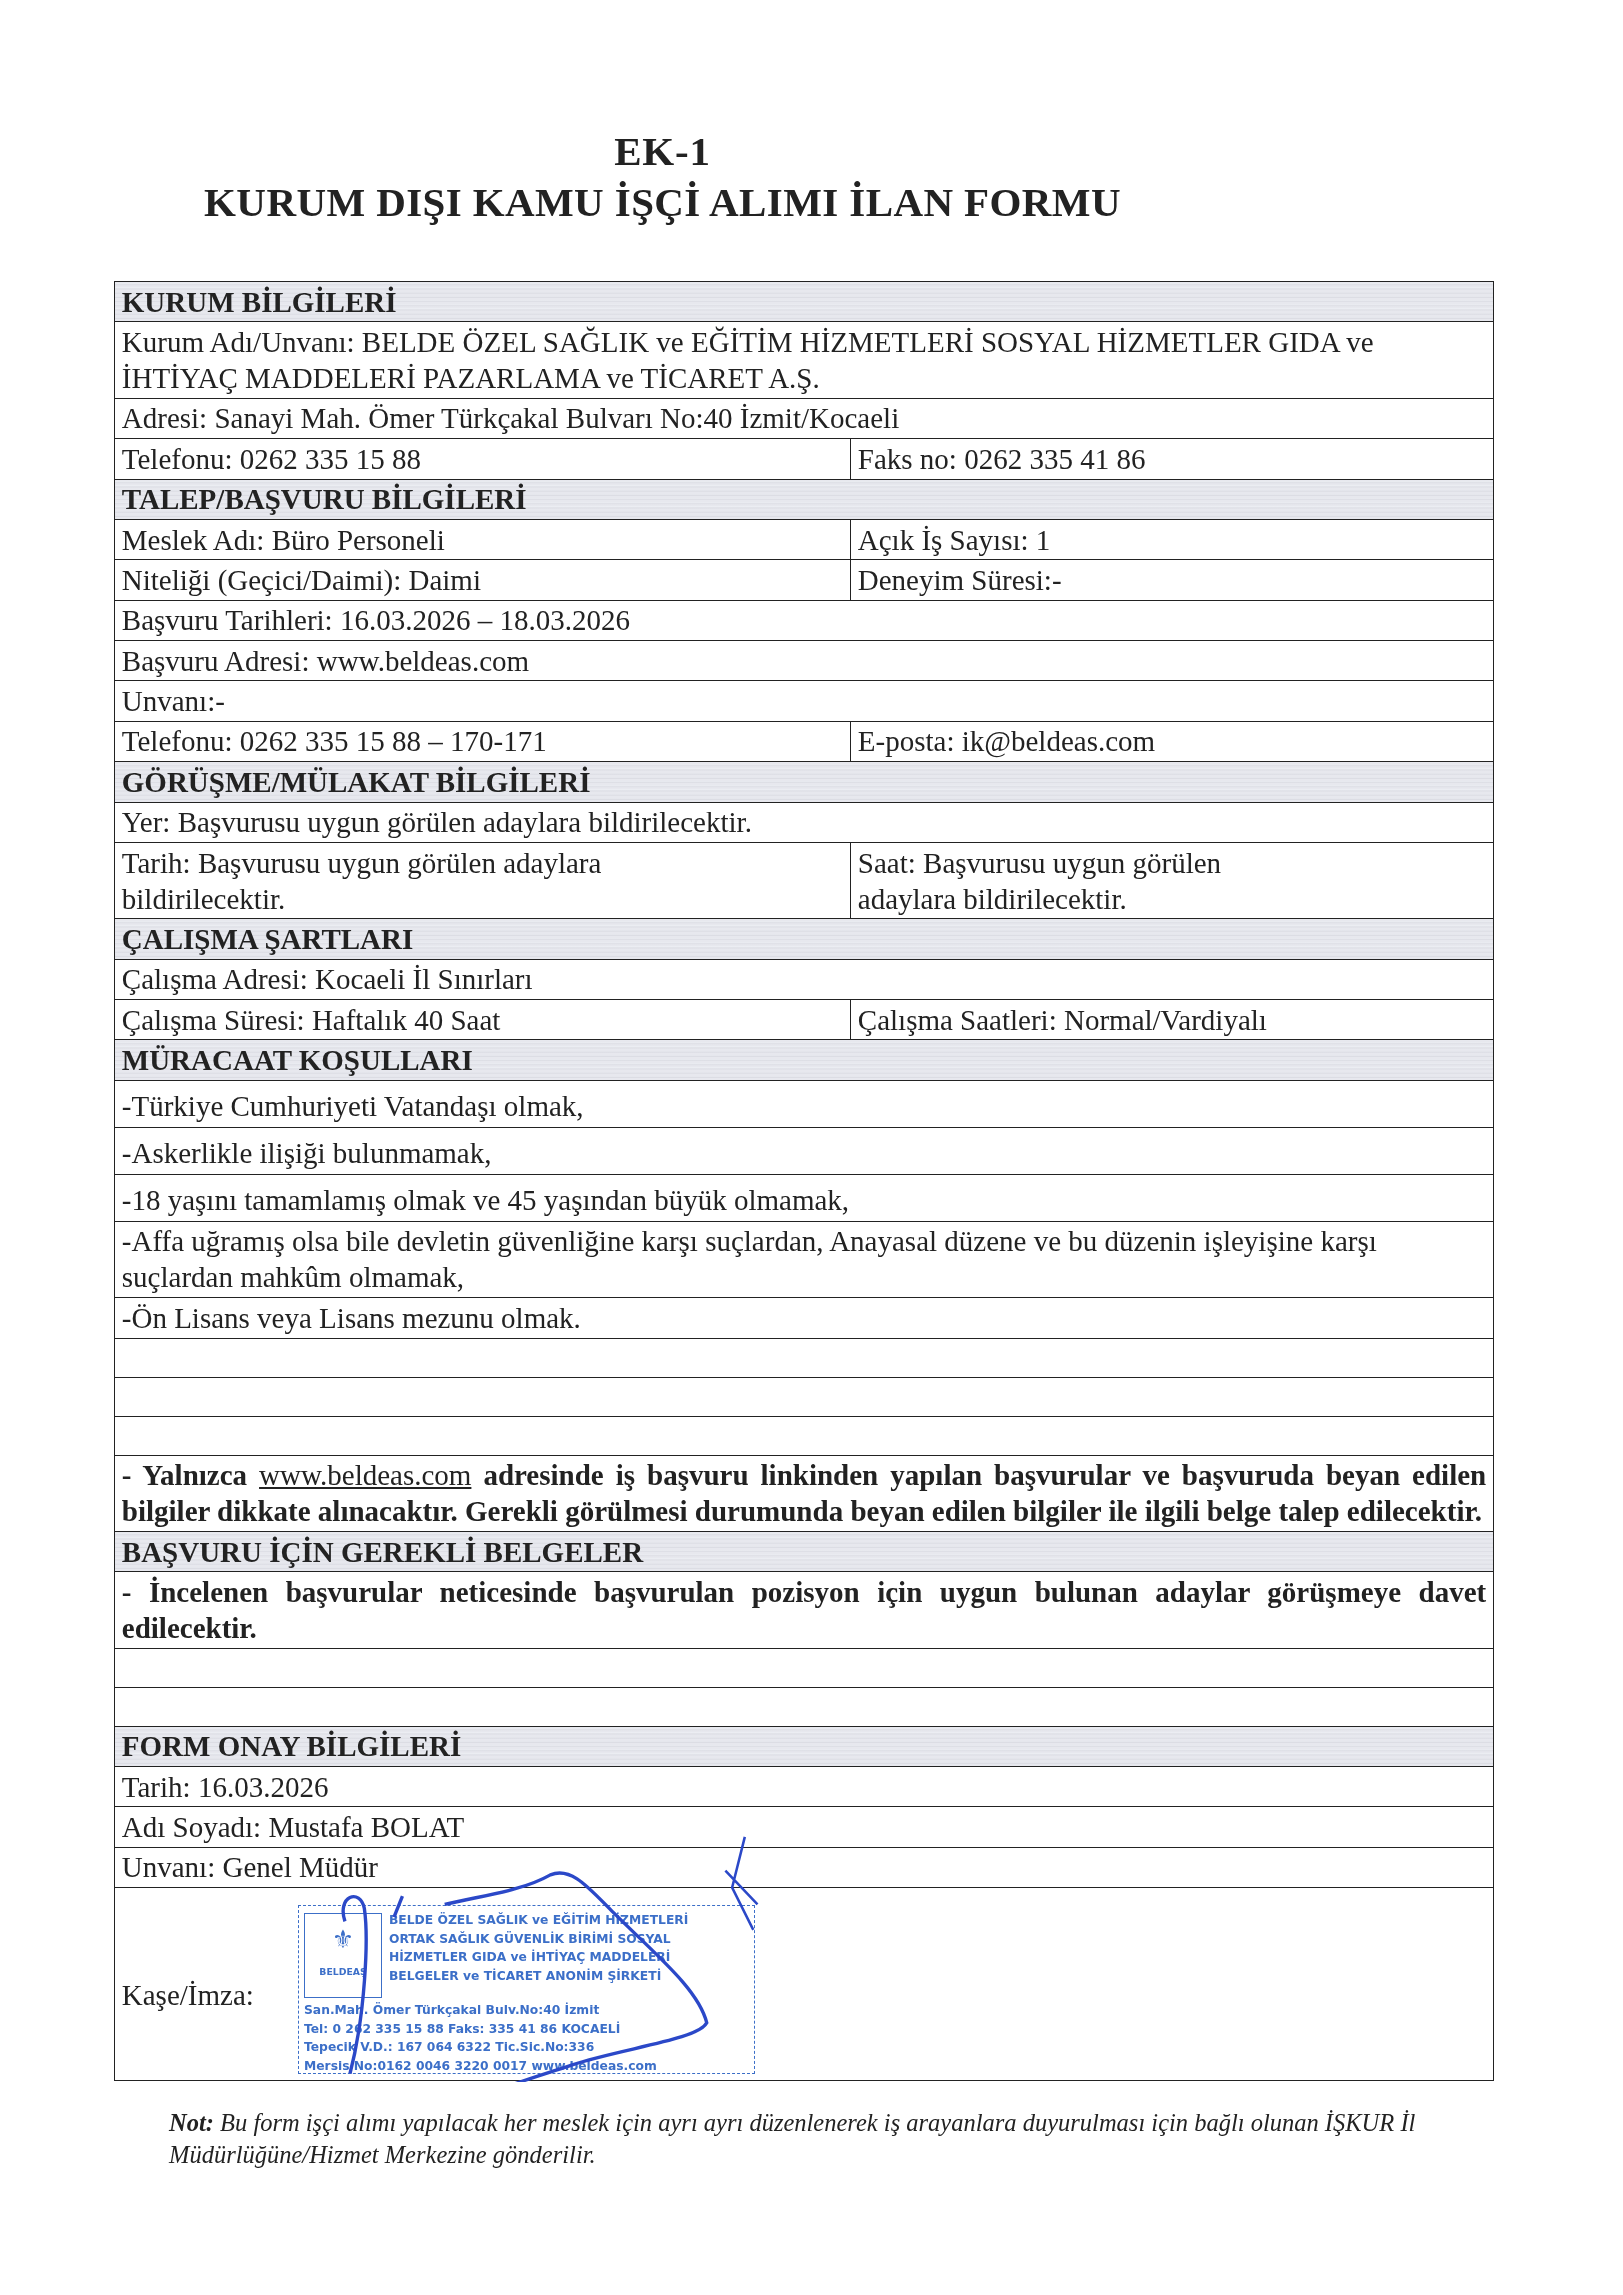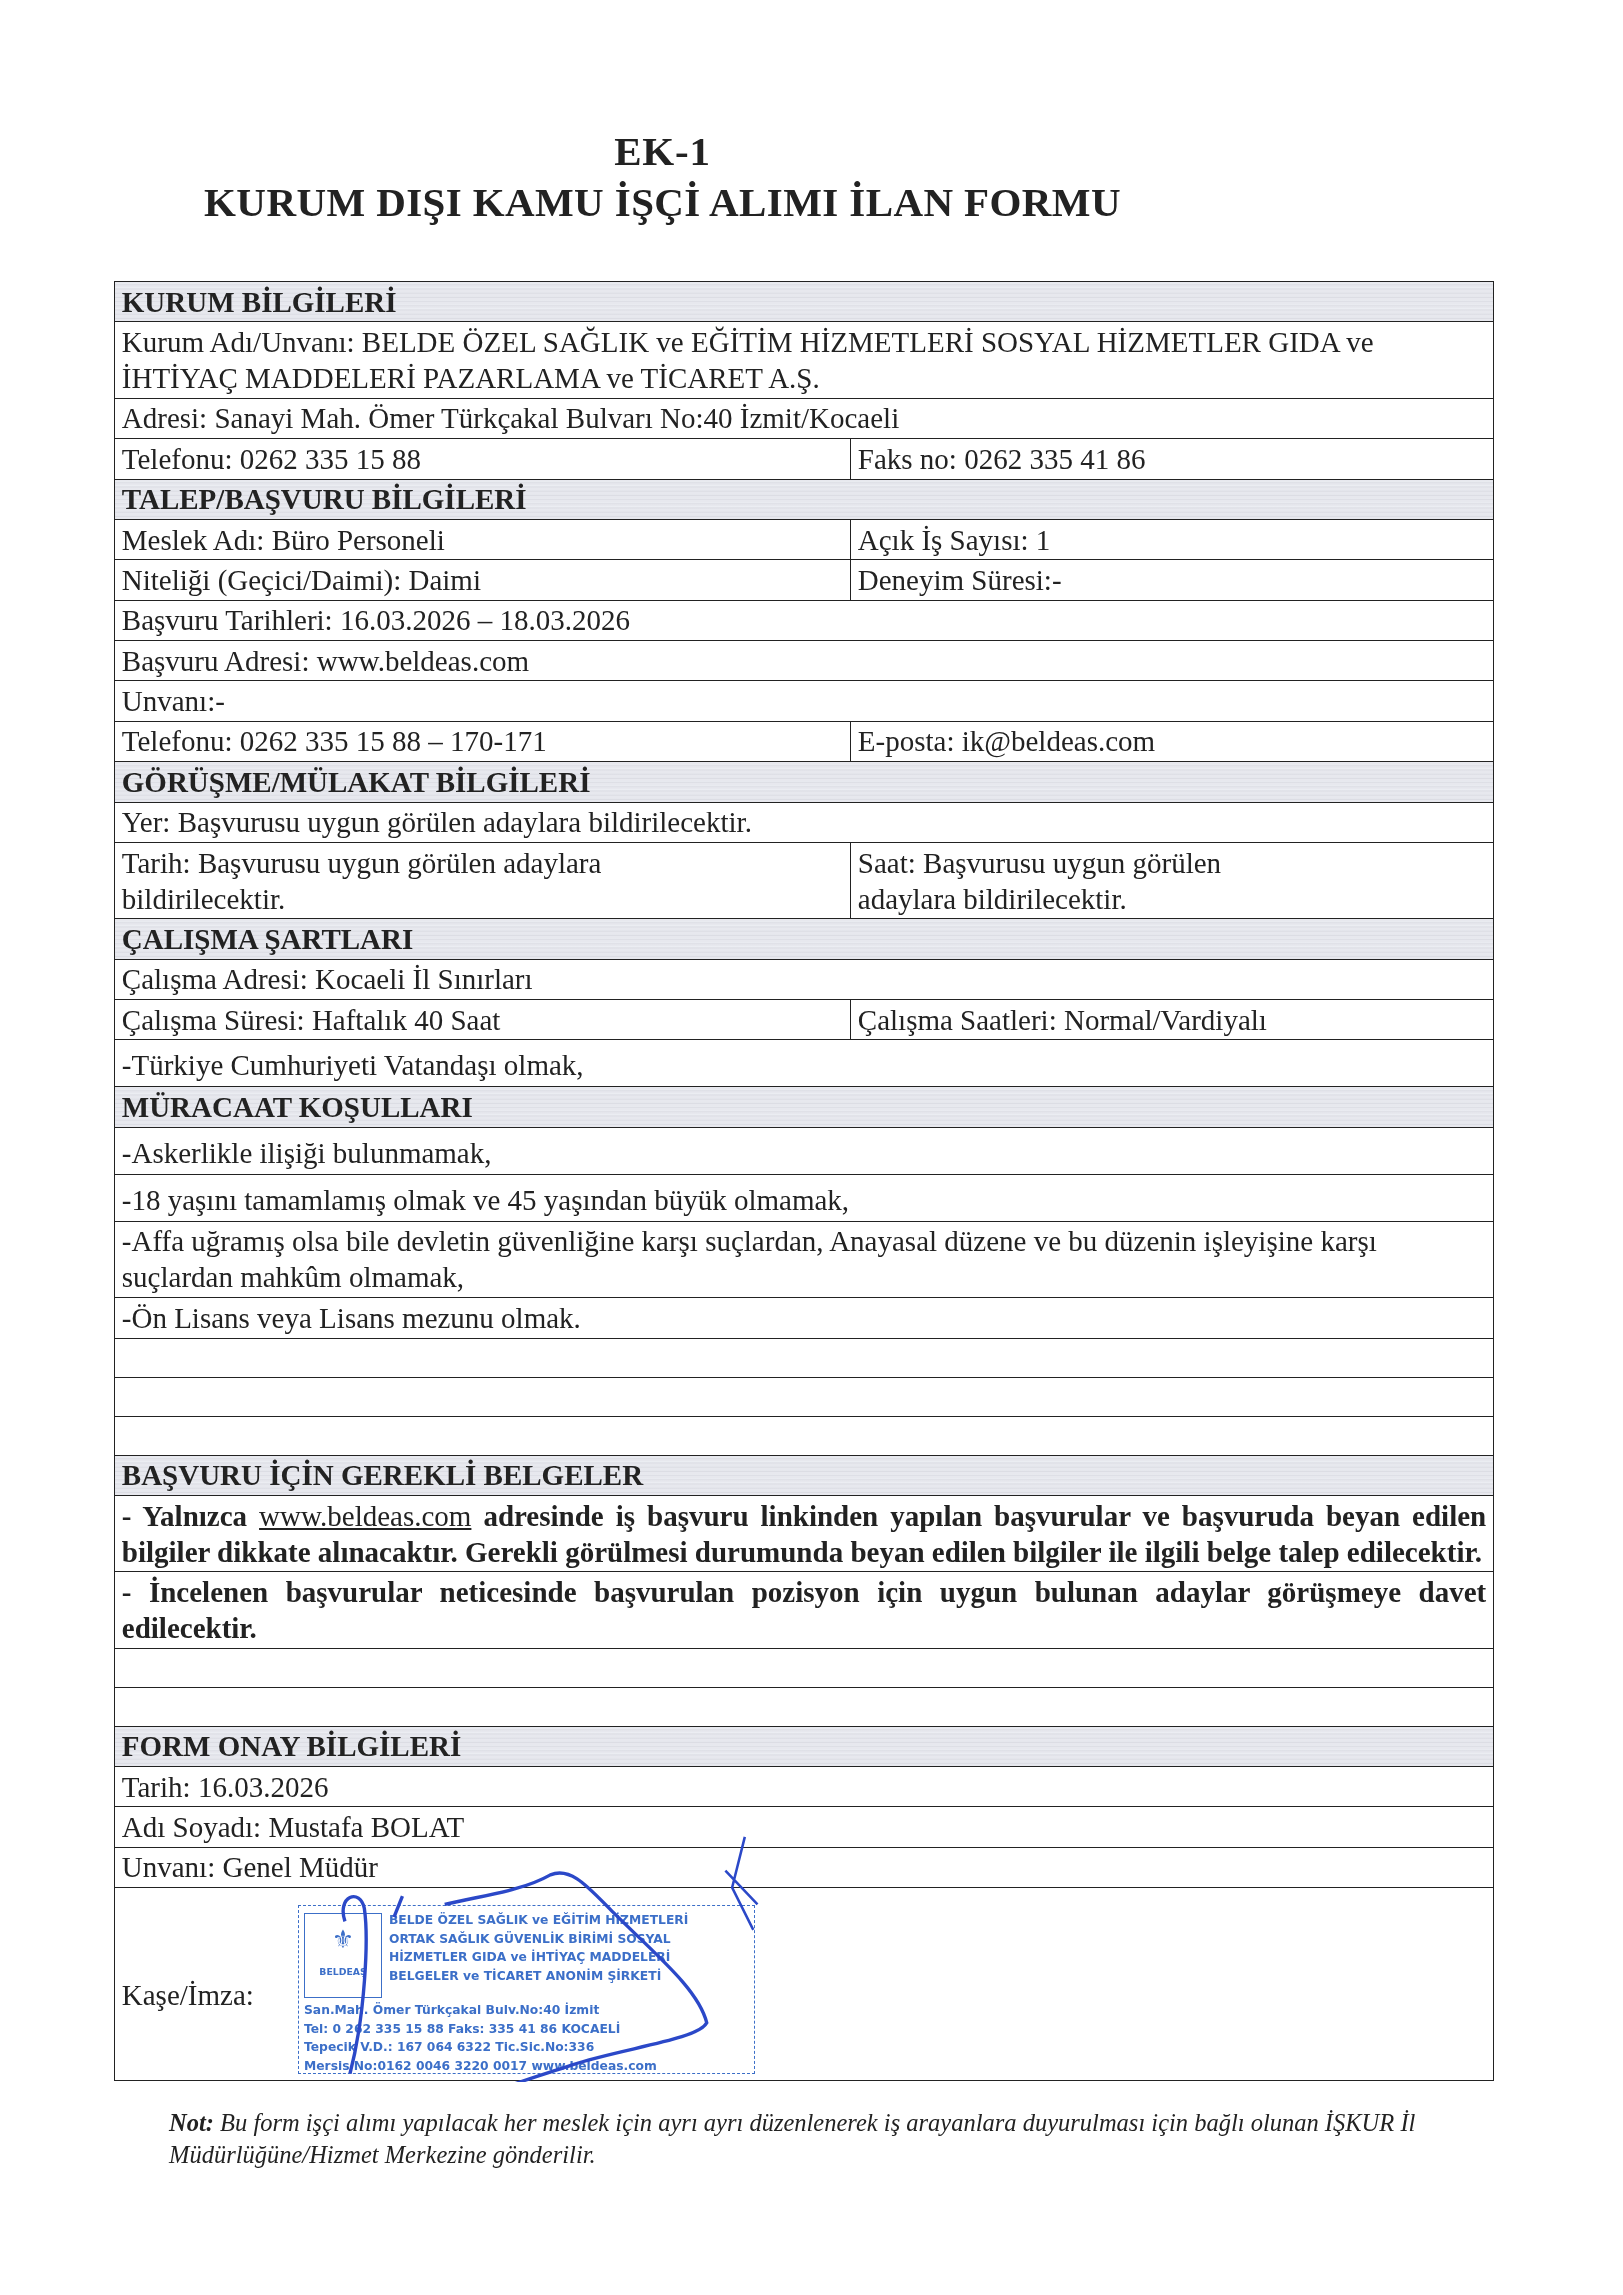--- a/index.html
+++ b/index.html
@@ -115,49 +115,49 @@
     <div class="cell full">ÇALIŞMA ŞARTLARI</div>
   </div>
   <div class="row">
     <div class="cell full">Çalışma Adresi: Kocaeli İl Sınırları</div>
   </div>
   <div class="row">
     <div class="cell left">Çalışma Süresi: Haftalık 40 Saat</div>
     <div class="cell right">Çalışma Saatleri: Normal/Vardiyalı</div>
   </div>
 
+  <div class="row header">
+    <div class="cell full">MÜRACAAT KOŞULLARI</div>
+  </div>
   <div class="row" style="min-height:47px;">
     <div class="cell full" style="padding-top:6.8px;">-Türkiye Cumhuriyeti Vatandaşı olmak,</div>
   </div>
-  <div class="row header">
-    <div class="cell full">MÜRACAAT KOŞULLARI</div>
-  </div>
   <div class="row" style="min-height:47px;">
     <div class="cell full" style="padding-top:6.8px;">-Askerlikle ilişiği bulunmamak,</div>
   </div>
   <div class="row" style="min-height:47px;">
     <div class="cell full" style="padding-top:6.8px;">-18 yaşını tamamlamış olmak ve 45 yaşından büyük olmamak,</div>
   </div>
   <div class="row">
     <div class="cell full" style="padding-right:110px;">-Affa uğramış olsa bile devletin güvenliğine karşı suçlardan, Anayasal düzene ve bu düzenin işleyişine karşı suçlardan mahkûm olmamak,</div>
   </div>
   <div class="row">
     <div class="cell full">-Ön Lisans veya Lisans mezunu olmak.</div>
   </div>
   <div class="row empty"></div>
   <div class="row empty"></div>
   <div class="row empty"></div>
 
-  <div class="row header">
-    <div class="cell full">BAŞVURU İÇİN GEREKLİ BELGELER</div>
-  </div>
   <div class="row">
     <div class="cell full bold-text">
       <span>- Yalnızca </span><span class="link">www.beldeas.com</span><span> adresinde iş başvuru linkinden yapılan başvurular ve başvuruda beyan edilen bilgiler dikkate alınacaktır. Gerekli görülmesi durumunda beyan edilen bilgiler ile ilgili belge talep edilecektir.</span>
     </div>
+  </div>
+  <div class="row header">
+    <div class="cell full">BAŞVURU İÇİN GEREKLİ BELGELER</div>
   </div>
   <div class="row">
     <div class="cell full bold-text">- İncelenen başvurular neticesinde başvurulan pozisyon için uygun bulunan adaylar görüşmeye davet edilecektir.</div>
   </div>
   <div class="row empty"></div>
   <div class="row empty"></div>
 
   <div class="row header">
     <div class="cell full">FORM ONAY BİLGİLERİ</div>
   </div>

